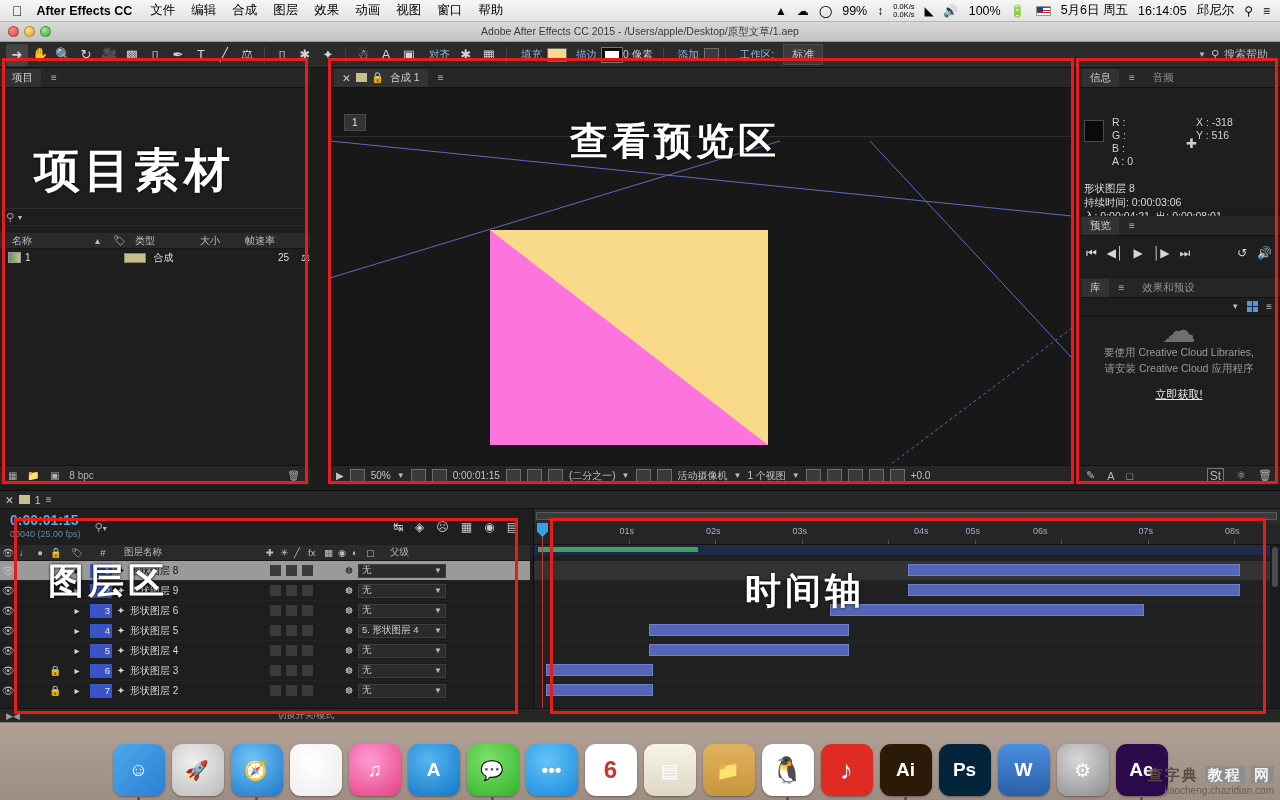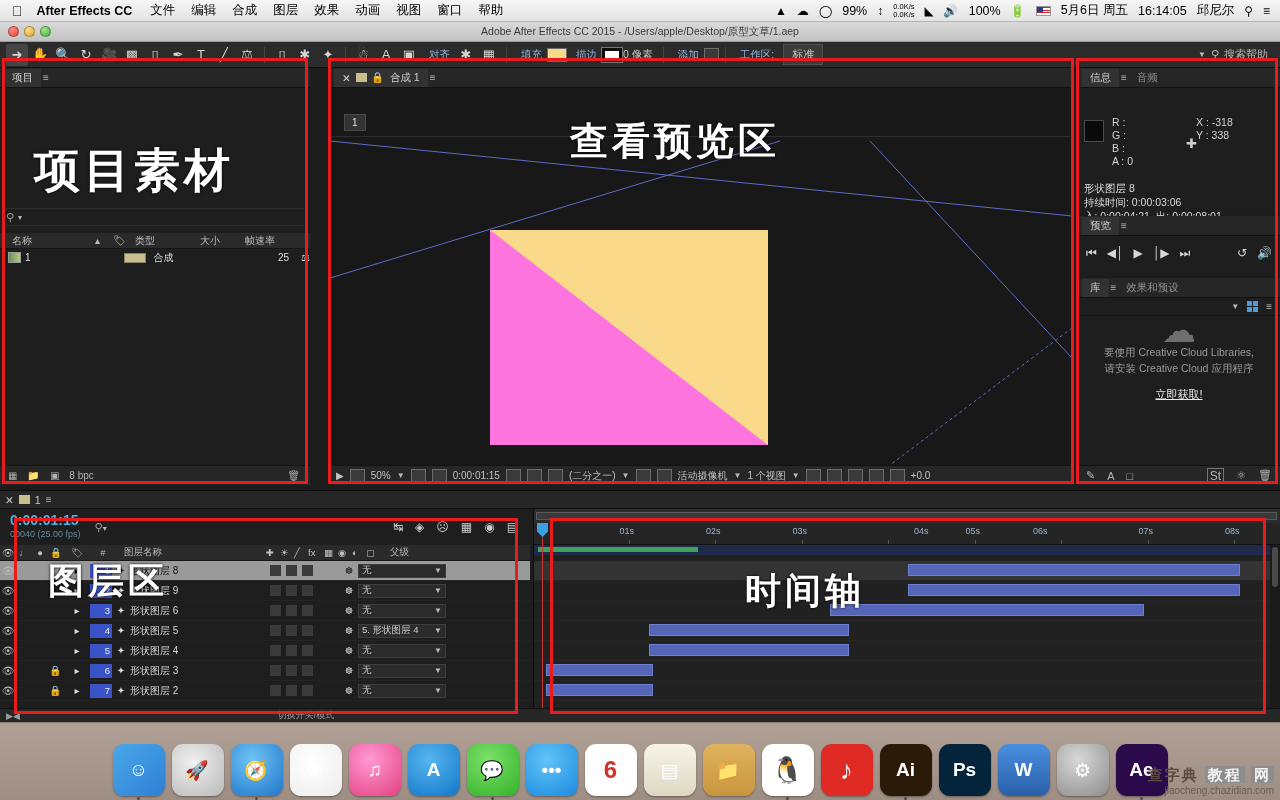--- a/index.html
+++ b/index.html
@@ -58,21 +58,21 @@
   .tlabel { color:#8fb4d8; font-size:10.5px; margin:0 4px 0 8px; }
   .swatch { width:20px; height:14px; border:1px solid #6a6a6a; }
   .sw-fill { background:#f9d98a; }
   .sw-stroke { background:#fff; border:3px solid #0d0d0d; outline:1px solid #777; width:20px;height:14px;}
   .tval { color:#c9c9c9; font-size:10.5px; margin-right:4px; }
   .wssel { background:#3b3b3b; padding:2px 8px; border:1px solid #4e4e4e; margin-left:4px; }
   .searchhelp { display:flex; align-items:center; gap:5px; margin-left:auto; padding-right:6px; color:#b9b9b9; }
 
   
   .panel { position:absolute; background:#1e1e1e; }
-  .panel-tabbar { height:20px; background:#262626; display:flex; align-items:center; gap:2px;
+  .panel-tabbar { height:20px; background:#262626; display:flex; align-items:center; gap:10px;
                   border-bottom:1px solid #121212; padding-left:4px; }
   .ptab { height:18px; padding:0 8px; display:flex; align-items:center; gap:5px;
           font-size:10.5px; color:#cfcfcf; background:#323232; }
   .ptab.inactive { background:transparent; color:#8f8f8f; }
   .pmenu { font-size:10px; color:#b5b5b5; }
 
   
   #projectPanel { left:0; top:68px; width:310px; height:417px; }
   .bigOverlay { position:absolute; color:#fff; font-weight:bold; letter-spacing:4px;
                 text-shadow:0 0 3px #000; pointer-events:none; }
@@ -388,21 +388,21 @@
       <div class="colorchip"></div>
       <div class="rgba">
         <div>R :</div>
         <div>G :</div>
         <div>B :</div>
         <div>A : 0</div>
       </div>
       <div class="crosshair">✚</div>
       <div class="xy">
         <div>X : -318</div>
-        <div>Y : 338</div>
+        <div>Y : 516</div>
       </div>
       <div class="layerinfo">
         <div>形状图层 8</div>
         <div>持续时间: 0:00:03:06</div>
         <div>入: 0:00:04:21,  出: 0:00:08:01</div>
       </div>
     </div>
   </div>
 
   <div class="panel" id="previewPanel">

